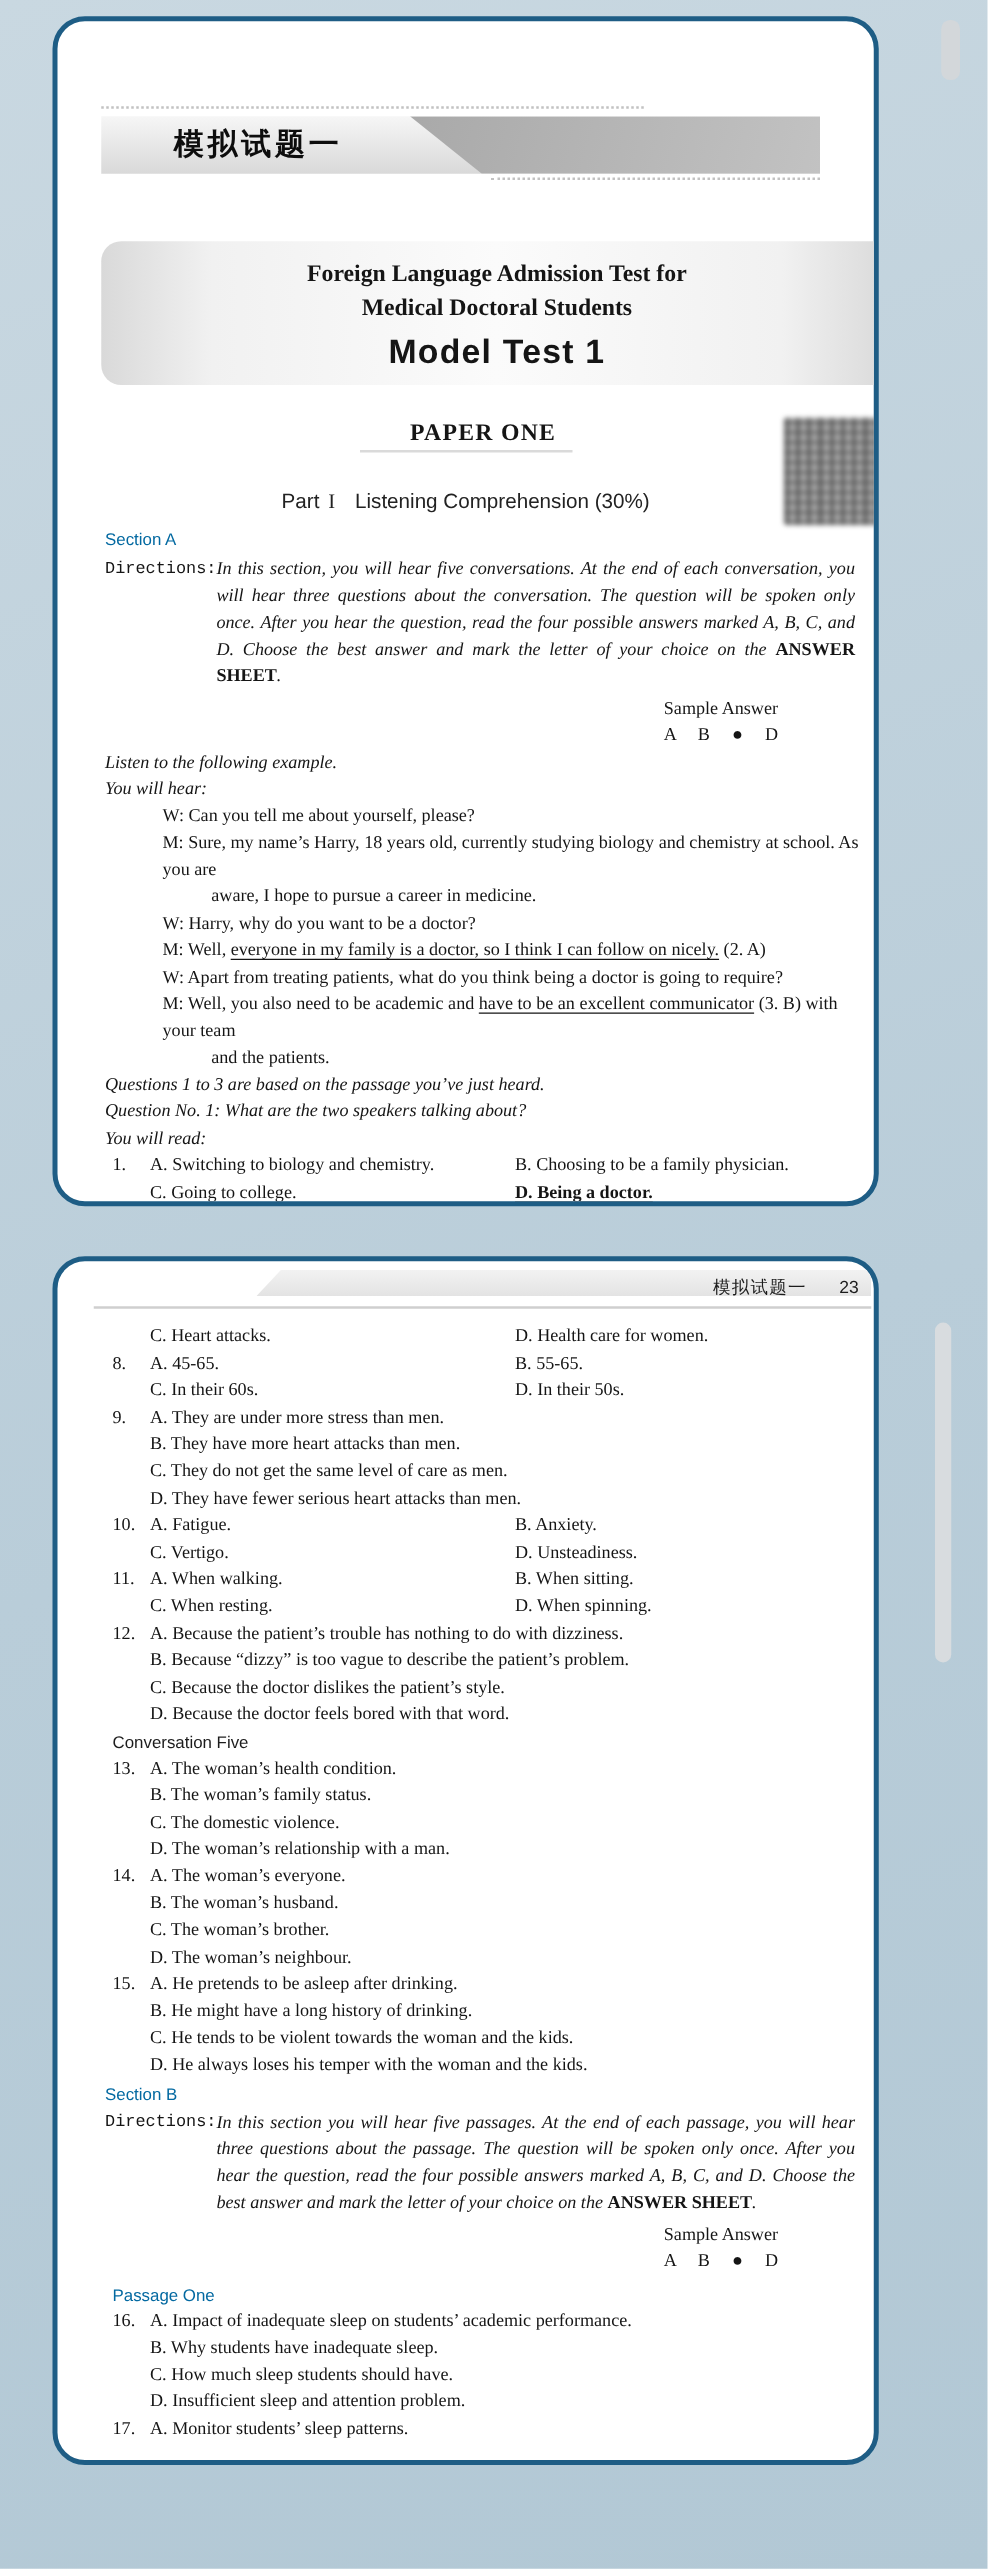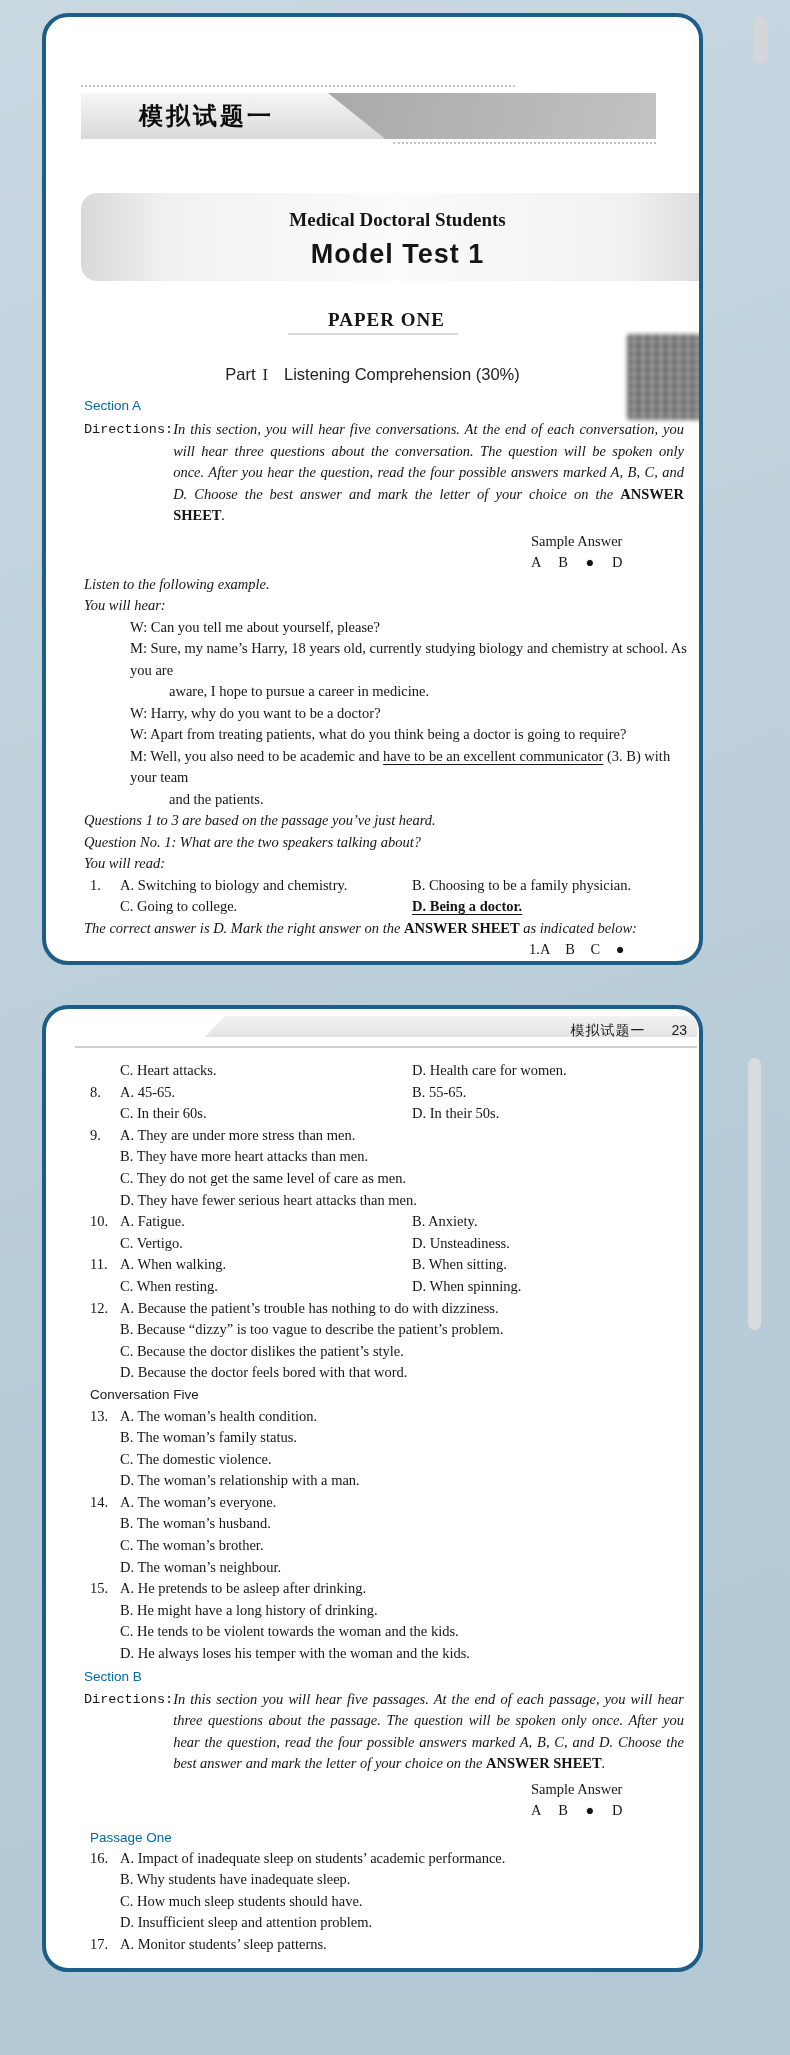--- a/index.html
+++ b/index.html
@@ -96,20 +96,21 @@
 
 <section class="page card1">
   <div class="dots dots1"></div>
   <div class="band">
     <div class="band-slant"></div>
     <span class="band-title">模拟试题一</span>
   </div>
   <div class="dots dots2"></div>
 
   <div class="titlebox">
+    <div class="t1">Foreign Language Admission Test for</div>
     <div class="t2">Medical Doctoral Students</div>
     <div class="t3">Model Test 1</div>
   </div>
 
   <div class="paper">
     <span class="paper-text">PAPER ONE</span>
     <div class="paper-rule"></div>
   </div>
 
   <div class="partrow">
@@ -137,20 +138,21 @@
       <p class="dlg row-n"><span>You will hear:</span><span class="ul"></span><span></span></p>
 
       <p class="dlg row-s"><span>W: Can you tell me about yourself, please?</span><span class="ul"></span><span></span></p>
 
       <p class="dlg row-s"><span>M: Sure, my name’s Harry, 18 years old, currently studying biology and chemistry at school. As you are</span><span class="ul"></span><span></span></p>
 
       <p class="dlg row-c"><span>aware, I hope to pursue a career in medicine.</span><span class="ul"></span><span></span></p>
 
       <p class="dlg row-s"><span>W: Harry, why do you want to be a doctor?</span><span class="ul"></span><span></span></p>
 
+      <p class="dlg row-s"><span>M: Well, </span><span class="ul">everyone in my family is a doctor, so I think I can follow on nicely.</span><span> (2. A)</span></p>
 
       <p class="dlg row-s"><span>W: Apart from treating patients, what do you think being a doctor is going to require?</span><span class="ul"></span><span></span></p>
 
       <p class="dlg row-s"><span>M: Well, you also need to be academic and </span><span class="ul">have to be an excellent communicator</span><span> (3. B) with your team</span></p>
 
       <p class="dlg row-c"><span>and the patients.</span><span class="ul"></span><span></span></p>
 
       <p class="dlg row-n"><span>Questions 1 to 3 are based on the passage you’ve just heard.</span><span class="ul"></span><span></span></p>
 
       <p class="dlg row-n"><span>Question No. 1: What are the two speakers talking about?</span><span class="ul"></span><span></span></p>

